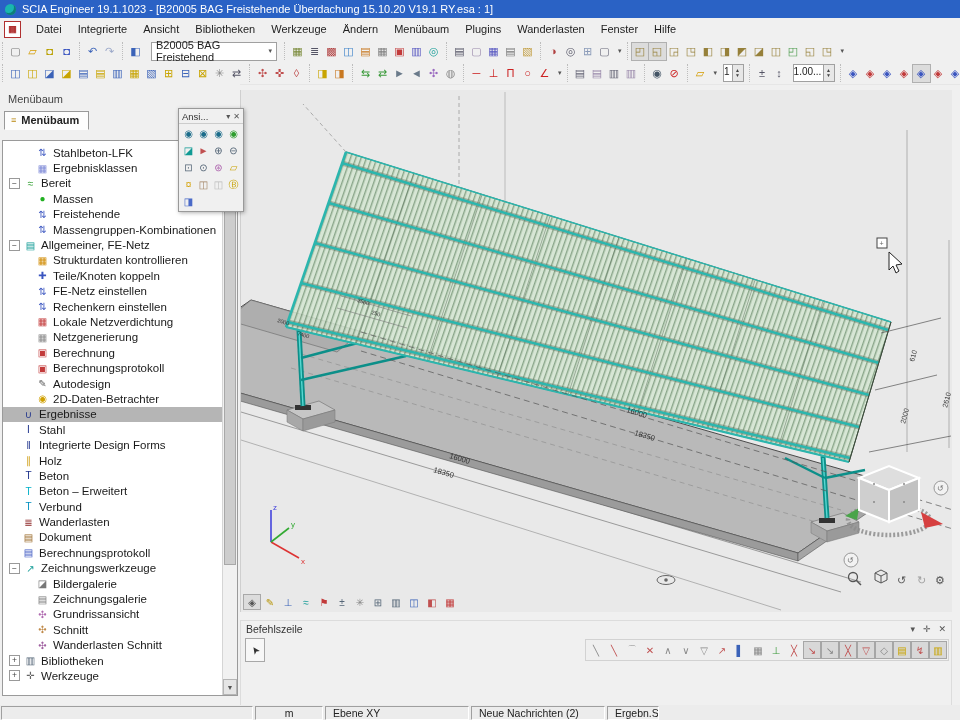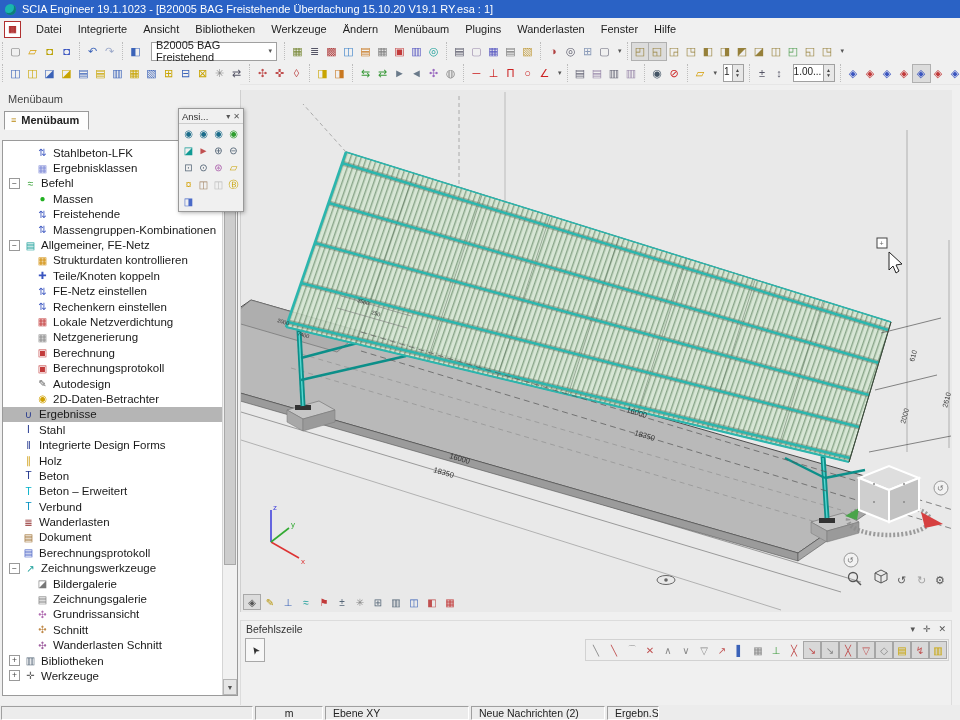--- a/index.html
+++ b/index.html
@@ -295,21 +295,21 @@
 
       <div class="titem child">
         <span class="expander"></span>
         <span class="ticon" style="color: rgb(122, 134, 214);">▦</span>
         <span>Ergebnisklassen</span>
       </div>
 
       <div class="titem hasexp">
         <span class="expander">−</span>
         <span class="ticon" style="color: rgb(46, 158, 46);">≈</span>
-        <span>Befehl</span>
+        <span>Bereit</span>
       </div>
 
       <div class="titem child">
         <span class="expander"></span>
         <span class="ticon" style="color: rgb(33, 176, 33);">●</span>
         <span>Massen</span>
       </div>
 
       <div class="titem child">
         <span class="expander"></span>

